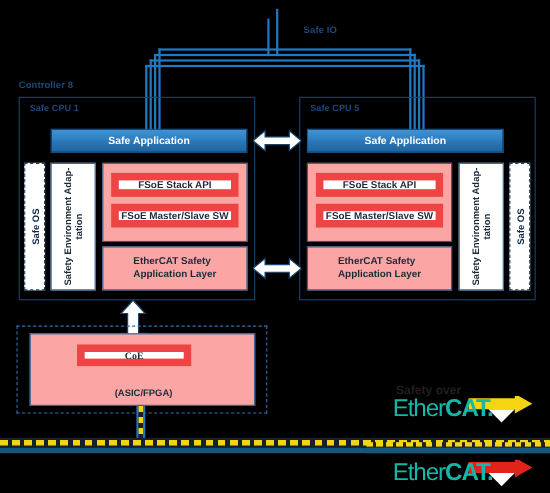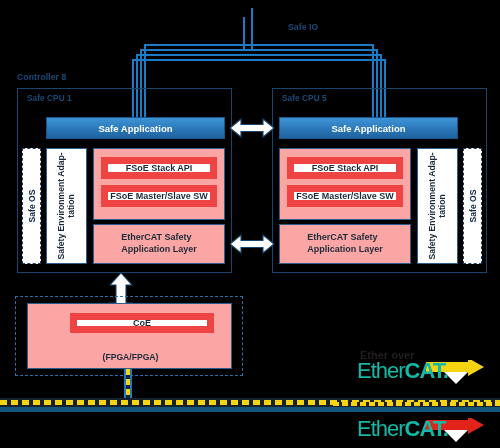--- a/index.html
+++ b/index.html
@@ -55,21 +55,21 @@
   .sep-dash{background:repeating-linear-gradient(to right,#f5d512 0 6px,#231f20 6px 9px);}
 </style>
 </head>
 <body>
 
 <div id="stage">
 
   <div class="abs ln" style="left:243px;top:17px;width:2px;height:34px;"></div>
   <div class="abs ln" style="left:251px;top:8px;width:2px;height:43px;"></div>
 
-  <div class="abs lbl-blue" style="left:288px;top:22px;font-size:8.6px;">Safe IO</div>
+  <div class="abs lbl-blue" style="left:276px;top:22px;font-size:8.6px;">Safe IO</div>
 
   <div class="abs ln" style="left:144px;top:44px;width:230px;height:2px;"></div>
   <div class="abs ln" style="left:140px;top:49px;width:238px;height:2px;"></div>
   <div class="abs ln" style="left:136px;top:54px;width:246px;height:2px;"></div>
   <div class="abs ln" style="left:132px;top:59px;width:254px;height:2px;"></div>
 
   <div class="abs ln" style="left:144px;top:44px;width:2px;height:78px;"></div>
   <div class="abs ln" style="left:140px;top:49px;width:2px;height:73px;"></div>
   <div class="abs ln" style="left:136px;top:54px;width:2px;height:68px;"></div>
   <div class="abs ln" style="left:132px;top:59px;width:2px;height:63px;"></div>
@@ -139,36 +139,36 @@
 
   <div class="abs arrow-v" style="left:108px;top:273px;">
     <svg width="26" height="42" viewBox="0 0 26 42">
       <polygon points="13,0 24,12 18,12 18,30 24,30 13,42 2,30 8,30 8,12 2,12" fill="#ffffff" stroke="#17456e" stroke-width="1.1"></polygon>
     </svg>
   </div>
 
   <div class="abs controller-box" style="left:15px;top:296px;width:228px;height:80px;"></div>
 
   <div class="abs wbox" style="left:27px;top:303px;width:205px;height:66px;">
-    <div class="abs wbox-in ctr" style="left:42px;top:9px;width:144px;height:20px;">CoE</div>
+    <div class="abs wbox-in ctr" style="left:42px;top:9px;width:104px;height:20px;font-family:Liberation Serif, serif;">CoE</div>
     <div class="abs ctr" style="left:4px;top:33px;width:197px;height:30px;font-size:8.6px;font-weight:bold;color:#1b2b3a;line-height:1.35;">
       <span><br>
-            <span>(FPGA/FPGA)</span></span>
+            <span>(ASIC/FPGA)</span></span>
     </div>
   </div>
 
   <div class="abs ln" style="left:124px;top:369px;width:2px;height:34px;"></div>
   <div class="abs dash-y-v" style="left:126px;top:369px;width:4px;height:34px;"></div>
   <div class="abs ln" style="left:130px;top:369px;width:2px;height:34px;"></div>
 
   <div class="abs bus-dark" style="left:0px;top:398px;width:500px;height:9px;"></div>
   <div class="abs dash-y" style="left:0px;top:400px;width:500px;height:5px;"></div>
   <div class="abs bus-blue" style="left:0px;top:407px;width:500px;height:5px;"></div>
 
-  <div class="abs logo-small" style="left:360px;top:349px;font-size:11px;">Ether over</div>
+  <div class="abs logo-small" style="left:360px;top:349px;font-size:11px;">Safety over</div>
 
   <div class="abs" style="left:358px;top:360px;width:142px;height:26px;">
     <svg width="142" height="26" viewBox="0 0 142 26">
       <polygon points="68,2 110,2 110,-2 126,7 110,16 110,12 68,12" fill="#f5d512"></polygon>
       <polygon points="86,12 110,12 98,24" fill="#ffffff"></polygon>
     </svg>
   </div>
   <div class="abs logo-word" style="left:357px;top:360px;font-size:22px;">
     <span style="font-weight:normal;">Ether</span><span>CAT</span><span>.</span>
   </div>

